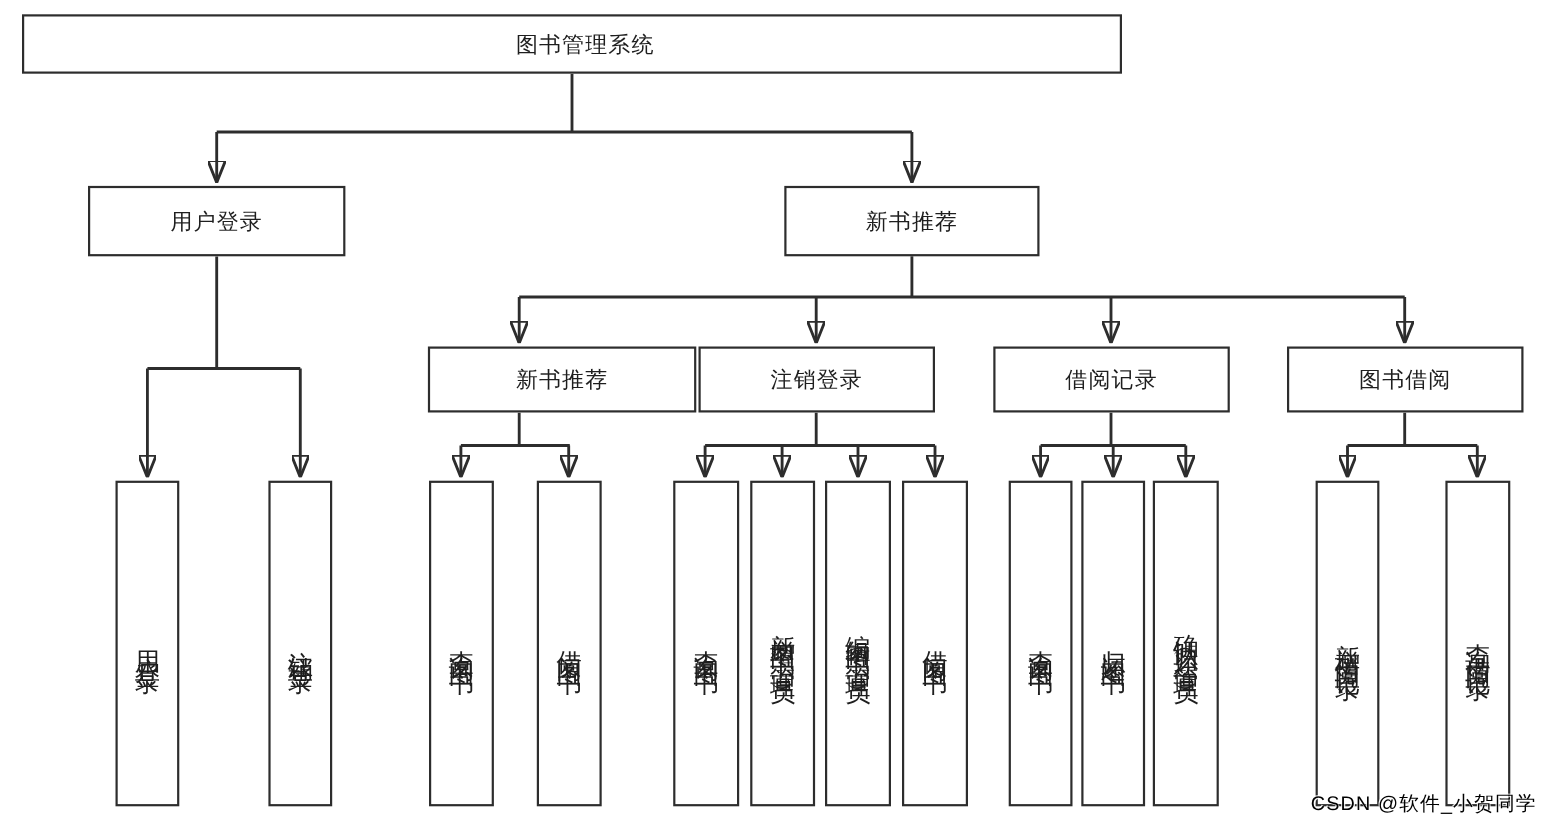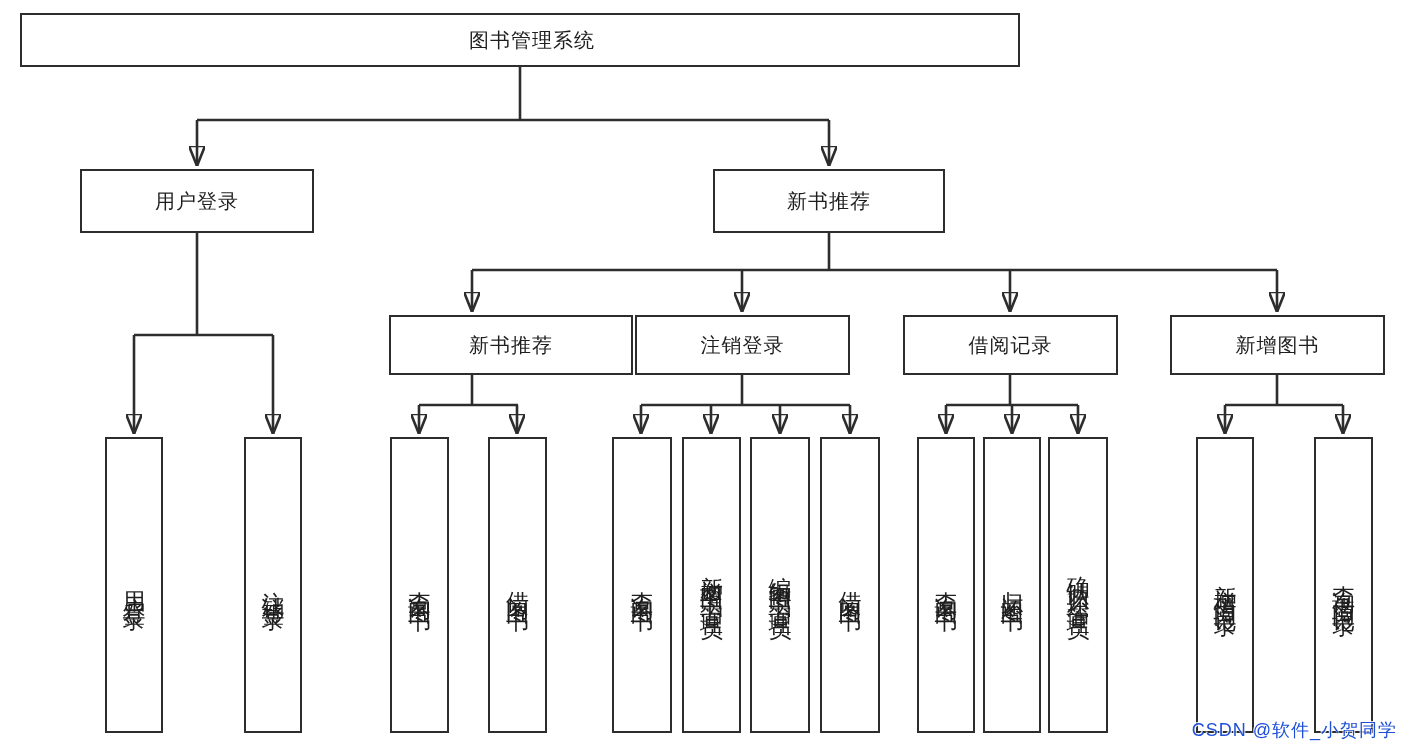--- a/index.html
+++ b/index.html
@@ -47,21 +47,21 @@
     font-size: 23px;
     line-height: 1;
     letter-spacing: 6px;
     padding: 8px 0;
   }
   .watermark {
     position: absolute;
     right: 8px;
     bottom: 5px;
     font-size: 18px;
-    color: #1d4ed8;
+    color: #000000;
     letter-spacing: 1px;
     white-space: nowrap;
     text-shadow: 1px 1px 0 rgba(255,255,255,0.85), -1px -1px 0 rgba(255,255,255,0.85);
   }
 </style>
 </head>
 <body>
 
 <div class="stage">
 
@@ -117,21 +117,21 @@
   </svg>
 
   <div class="box h" style="left:20px; top:13px; width:1000px; height:54px;padding-left:24px;">图书管理系统</div>
 
   <div class="box h" style="left:80px; top:169px; width:234px; height:64px;">用户登录</div>
   <div class="box h" style="left:713px; top:169px; width:232px; height:64px;">新书推荐</div>
 
   <div class="box h" style="left:365px; top:315px; width:244px; height:60px;margin-left:24px;">新书推荐</div>
   <div class="box h" style="left:635px; top:315px; width:215px; height:60px;">注销登录</div>
   <div class="box h" style="left:903px; top:315px; width:215px; height:60px;">借阅记录</div>
-  <div class="box h" style="left:1170px; top:315px; width:215px; height:60px;">新增图书</div>
+  <div class="box h" style="left:1170px; top:315px; width:215px; height:60px;">图书借阅</div>
 
   <div class="box v" style="left:105px; top:437px; width:58px; height:296px;">用户登录</div>
   <div class="box v" style="left:244px; top:437px; width:58px; height:296px;">注销登录</div>
 
   <div class="box v" style="left:390px; top:437px; width:59px; height:296px;">查询图书</div>
   <div class="box v" style="left:488px; top:437px; width:59px; height:296px;">借阅图书</div>
 
   <div class="box v" style="left:612px; top:437px; width:60px; height:296px;">查询图书</div>
   <div class="box v" style="left:682px; top:437px; width:59px; height:296px;">新增图书（管理员）</div>
   <div class="box v" style="left:750px; top:437px; width:60px; height:296px;">编辑图书（管理员）</div>

